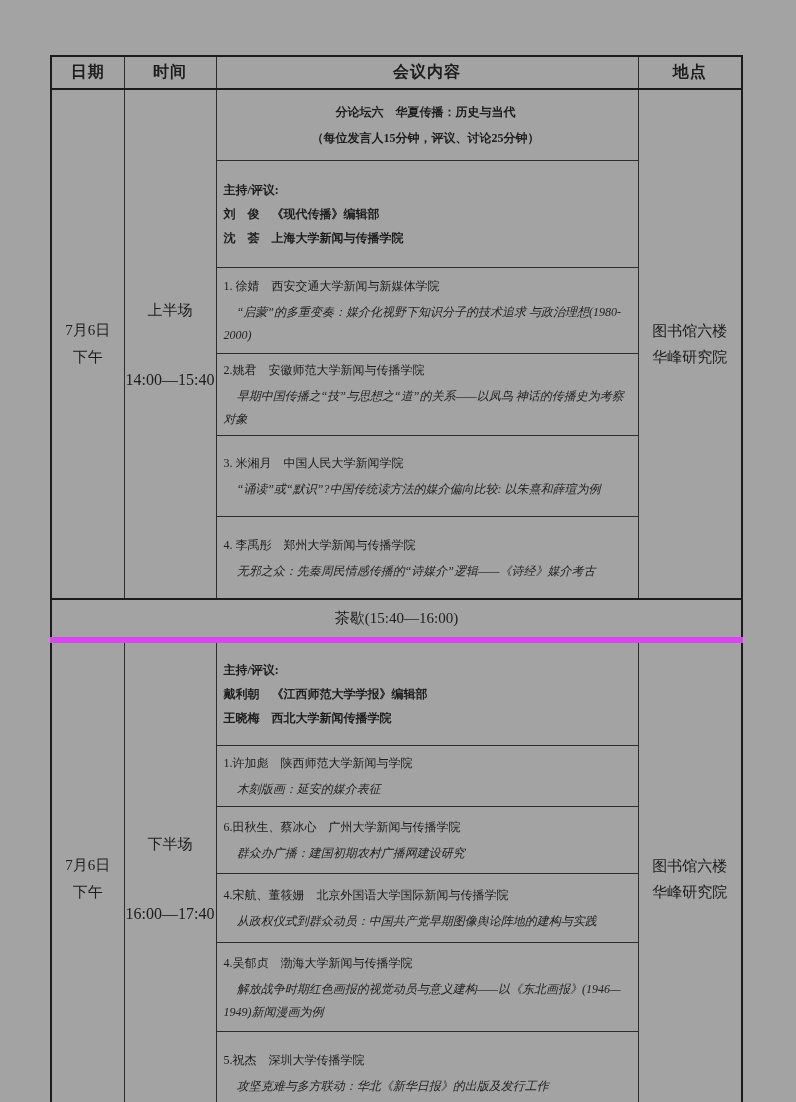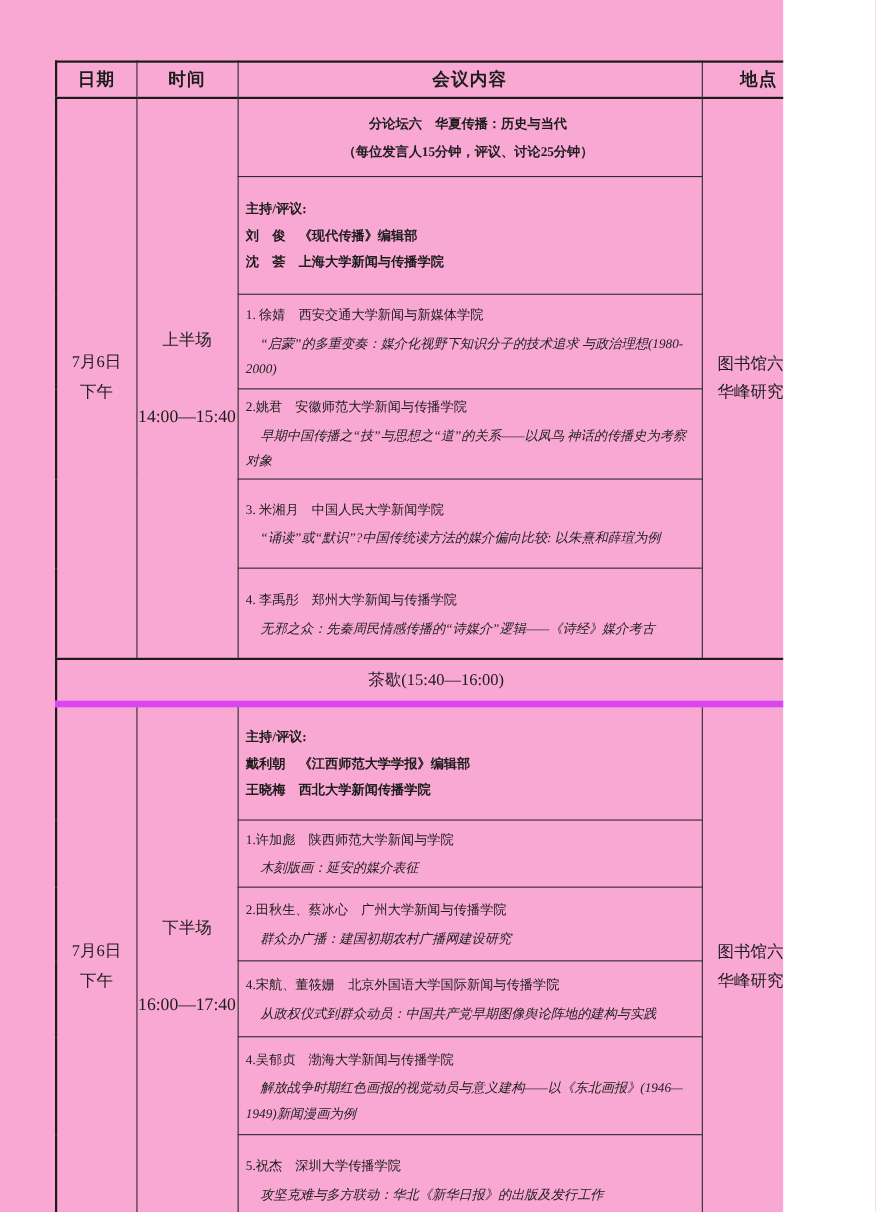--- a/index.html
+++ b/index.html
@@ -1,21 +1,21 @@
 <!DOCTYPE html>
 <html><head>
 <meta charset="utf-8">
 <style>
   html,body{margin:0;padding:0;}
   body{
     width:796px;height:1102px;background:#ffffff;
     font-family:"Liberation Serif","DejaVu Serif",serif;
     color:#1c1c1c;
   }
-  .page{position:relative;width:712px;height:1102px;background:#f9a8d4;overflow:hidden;}
+  .page{position:relative;width:796px;height:1102px;background:#a3a3a3;overflow:hidden;}
   table.schedule{
     position:absolute;left:50px;top:55px;width:691px;
     border-collapse:collapse;table-layout:fixed;
     border:2px solid #1b1b1b;
   }
   td{border:1px solid #2c2c2c;padding:0;vertical-align:middle;overflow:hidden;}
   tr.header-row td{
     border-bottom:2px solid #1b1b1b;
     font-weight:bold;font-size:16px;text-align:center;height:31px;
     letter-spacing:1px;
@@ -136,21 +136,21 @@
       </td>
     </tr>
     <tr>
       <td class="content-cell" style="height:52px">
         <div class="speaker-line">1.许加彪　陕西师范大学新闻与学院</div>
         <div class="paper-title">木刻版画：延安的媒介表征</div>
       </td>
     </tr>
     <tr>
       <td class="content-cell" style="height:58px">
-        <div class="speaker-line">2.田秋生、蔡冰心　广州大学新闻与传播学院</div>
+        <div class="speaker-line">6.田秋生、蔡冰心　广州大学新闻与传播学院</div>
         <div class="paper-title">群众办广播：建国初期农村广播网建设研究</div>
       </td>
     </tr>
     <tr>
       <td class="content-cell" style="height:60px">
         <div class="speaker-line">4.宋航、董筱姗　北京外国语大学国际新闻与传播学院</div>
         <div class="paper-title">从政权仪式到群众动员：中国共产党早期图像舆论阵地的建构与实践</div>
       </td>
     </tr>
     <tr>

